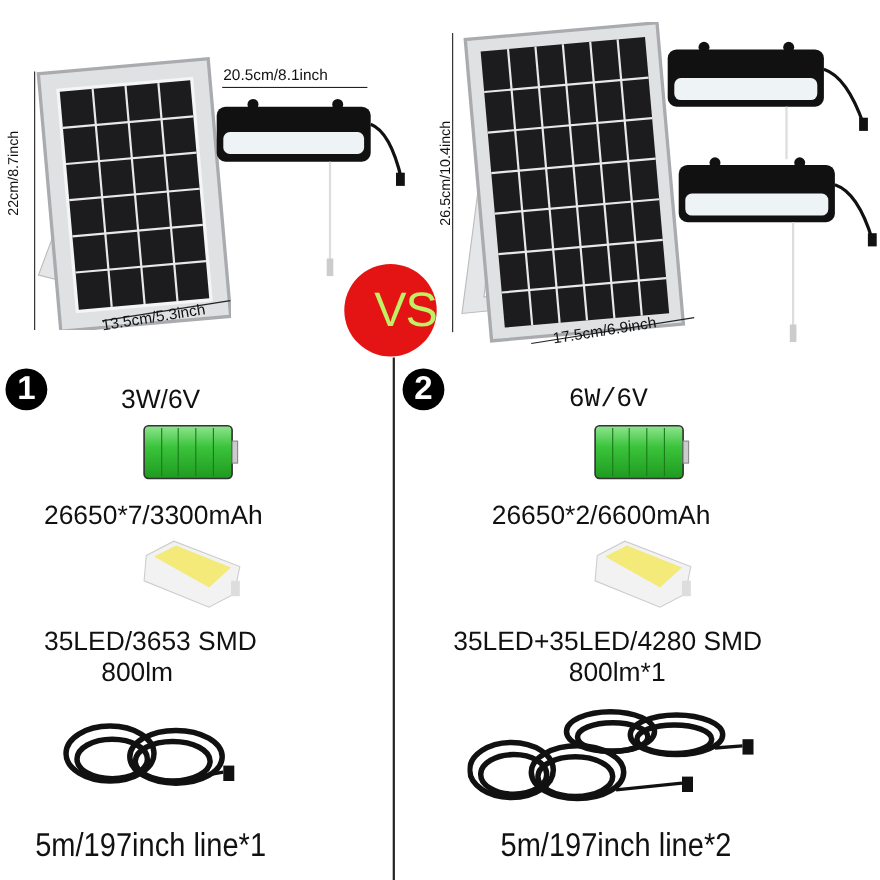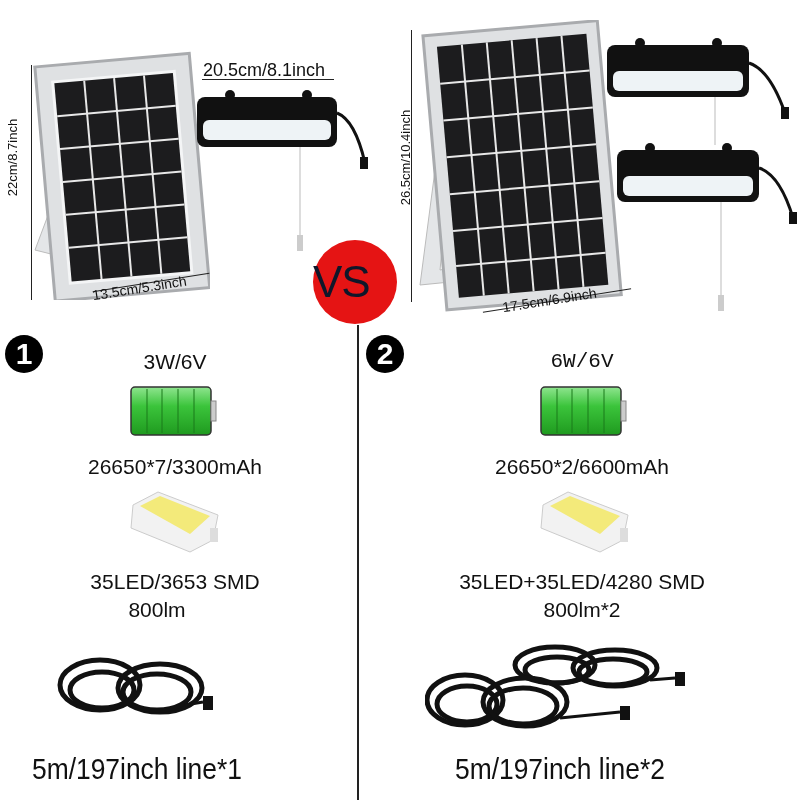--- a/index.html
+++ b/index.html
@@ -1,23 +1,23 @@
 <!DOCTYPE html>
 <html><head>
 <meta charset="utf-8">
 <style>
   html, body { margin: 0; padding: 0; background: #ffffff; }
   body { width: 800px; height: 800px; position: relative; overflow: hidden; font-family: "Liberation Sans", sans-serif; color: #111; }
   .abs { position: absolute; }
   .txt { white-space: nowrap; color: #111; }
   .dim { font-size: 13px; }
-  .spec { font-size: 21px; text-align: center; position: absolute; }
+  .spec { font-size: 24px; text-align: left; position: absolute; }
   .big { font-size: 30px; transform: scaleX(0.88); transform-origin: left top; }
   .divider { position: absolute; left: 357px; top: 325px; width: 1.5px; height: 475px; background: #222; }
-  .vs { position: absolute; left: 313px; top: 240px; width: 84px; height: 84px; border-radius: 50%; background: #e51414; color: #0f172a; font-size: 44px; line-height: 84px; text-align: left; letter-spacing: -1px; }
+  .vs { position: absolute; left: 313px; top: 240px; width: 84px; height: 84px; border-radius: 50%; background: #e51414; color: #bef264; font-size: 44px; line-height: 84px; text-align: right; letter-spacing: -1px; }
   .badge { position: absolute; width: 38px; height: 38px; border-radius: 50%; background: #000; color: #fff; font-size: 30px; font-weight: bold; line-height: 38px; text-align: center; }
   .line { position: absolute; background: #222; }
 </style>
 </head>
 <body>
 
 <div class="line" style="left:31px; top:65px; width:1px; height:235px;"></div>
 <div class="abs txt dim" style="left:-48px; top:150px; transform: rotate(-90deg); transform-origin: center; width:120px; text-align:center;">22cm/8.7inch</div>
 
 <svg class="abs" style="left:30px; top:50px;" width="180" height="250" viewBox="0 0 180 250">
@@ -37,21 +37,21 @@
         <line x1="33" y1="127" x2="152" y2="127"></line>
       <line x1="33" y1="160" x2="152" y2="160"></line>
         <line x1="33" y1="193" x2="152" y2="193"></line>
     </g>
   </g>
 </svg>
 
 <div class="line" style="left:92px; top:282px; width:118px; height:1px; transform: rotate(-9deg);"></div>
 <div class="abs txt dim" style="left:92px; top:280px; transform: rotate(-9deg); font-size:14px;">13.5cm/5.3inch</div>
 
-<div class="abs txt dim" style="left:203px; top:60px; font-size:18px;">20.5cm/8.1inch</div>
+<div class="abs txt dim" style="left:203px; top:60px; font-size:14px;">20.5cm/8.1inch</div>
 <div class="line" style="left:202px; top:79px; width:132px; height:1px;"></div>
 <svg class="abs" style="left:195px; top:85px;" width="180" height="180" viewBox="0 0 180 180">
   <circle cx="35" cy="10" r="5" fill="#111"></circle>
     <circle cx="112" cy="10" r="5" fill="#111"></circle>
   <rect x="2" y="12" width="140" height="50" rx="8" fill="#111"></rect>
   <rect x="8" y="35" width="128" height="20" rx="6" fill="#eef3f6"></rect>
   <path d="M142 28 Q160 35 170 78" stroke="#111" stroke-width="3" fill="none"></path>
   <rect x="165" y="72" width="8" height="12" fill="#111"></rect>
   <rect x="104" y="62" width="2" height="90" fill="#ddd"></rect>
   <rect x="102" y="150" width="6" height="16" fill="#ccc"></rect>
@@ -166,21 +166,21 @@
       <line x1="64" y1="4" x2="64" y2="48"></line>
     </g>
 </svg>
 <div class="spec txt" style="left:447px; top:455px; width:270px;">26650*2/6600mAh</div>
 <svg class="abs" style="left:538px; top:490px;" width="95" height="65" viewBox="0 0 95 65">
   <polygon points="5,15 30,2 90,25 85,50 62,62 3,38" fill="#f2f2f2" stroke="#ccc"></polygon>
   <polygon points="12,16 32,6 82,26 62,44" fill="#f3ea7a"></polygon>
   <rect x="82" y="38" width="8" height="14" fill="#ddd"></rect>
 </svg>
 <div class="spec txt" style="left:412px; top:570px; width:340px;">35LED+35LED/4280 SMD</div>
-<div class="spec txt" style="left:517px; top:598px; width:130px;">800lm*2</div>
+<div class="spec txt" style="left:517px; top:598px; width:130px;">800lm*1</div>
 
 <svg class="abs" style="left:425px; top:640px;" width="280" height="100" viewBox="0 0 280 100">
   <g fill="none" stroke="#111" stroke-width="5">
     <ellipse cx="130" cy="25" rx="40" ry="18"></ellipse>
       <ellipse cx="190" cy="28" rx="42" ry="18"></ellipse>
     <ellipse cx="132" cy="30" rx="32" ry="13"></ellipse>
       <ellipse cx="188" cy="32" rx="34" ry="13"></ellipse>
     <ellipse cx="40" cy="60" rx="38" ry="25"></ellipse>
       <ellipse cx="100" cy="62" rx="42" ry="24"></ellipse>
     <ellipse cx="42" cy="64" rx="30" ry="18"></ellipse>

